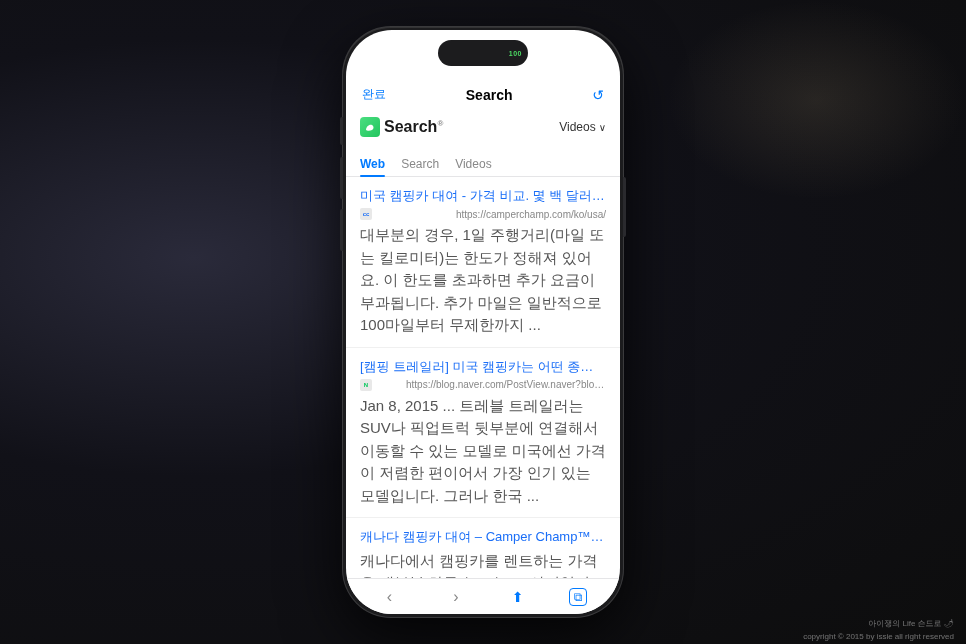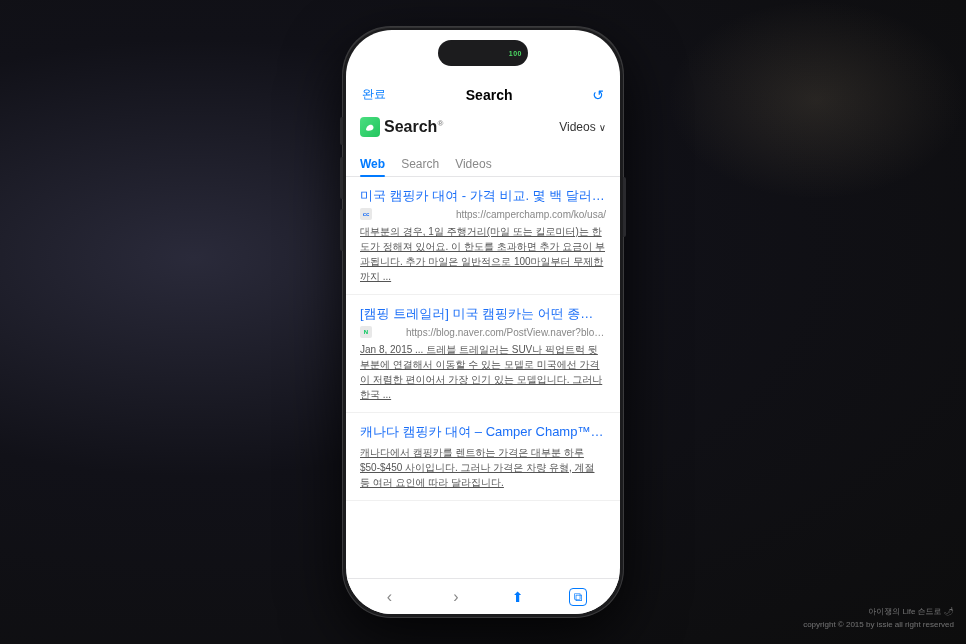--- a/index.html
+++ b/index.html
@@ -271,24 +271,23 @@
     .source-url {
       font-size: 10px;
       color: #888;
       white-space: nowrap;
       overflow: hidden;
       text-overflow: ellipsis;
       max-width: 200px;
     }
 
     .result-snippet {
-      font-size: 10px;
+      font-size: 15px;
       color: #555;
       line-height: 1.5;
-      text-decoration: underline;
     }
 
     
     .phone-bottom-bar {
       height: 36px;
       display: flex;
       align-items: center;
       justify-content: space-around;
       background: #fff;
       border-top: 1px solid #e5e5e7;
@@ -354,21 +353,21 @@
       top: 150px;
       width: 3px;
       height: 60px;
       background: #2a2a2e;
       border-radius: 0 2px 2px 0;
     }
 
     
     .watermark {
       position: absolute;
-      bottom: 12px;
+      bottom: 0;
       right: 12px;
       z-index: 2;
       color: rgba(255,255,255,0.4);
       font-size: 8px;
       text-align: right;
       line-height: 1.6;
     }
   </style>
 </head>
 <body>

